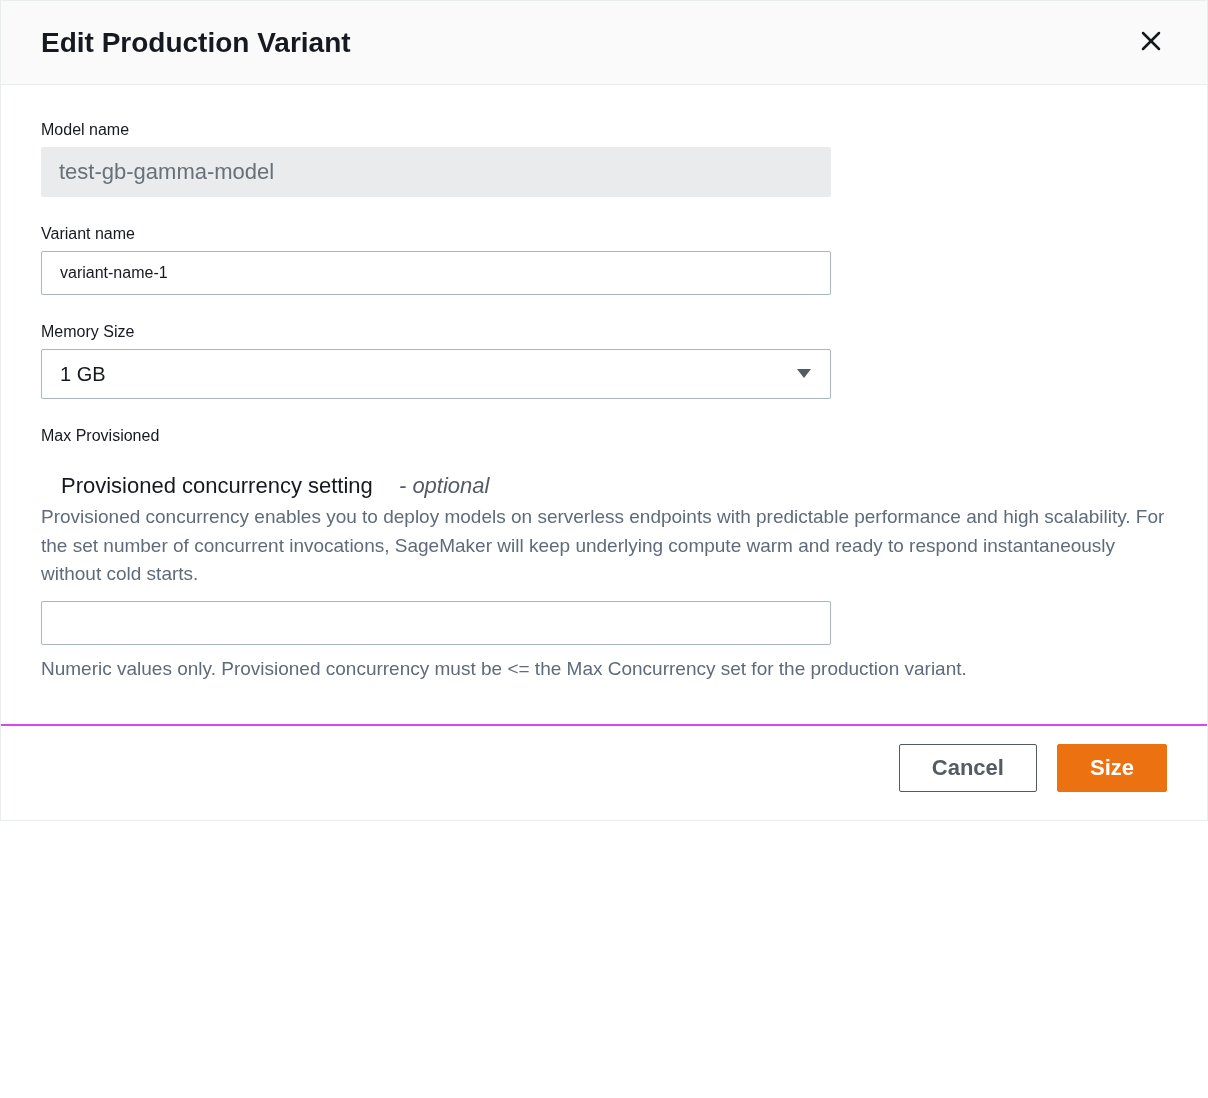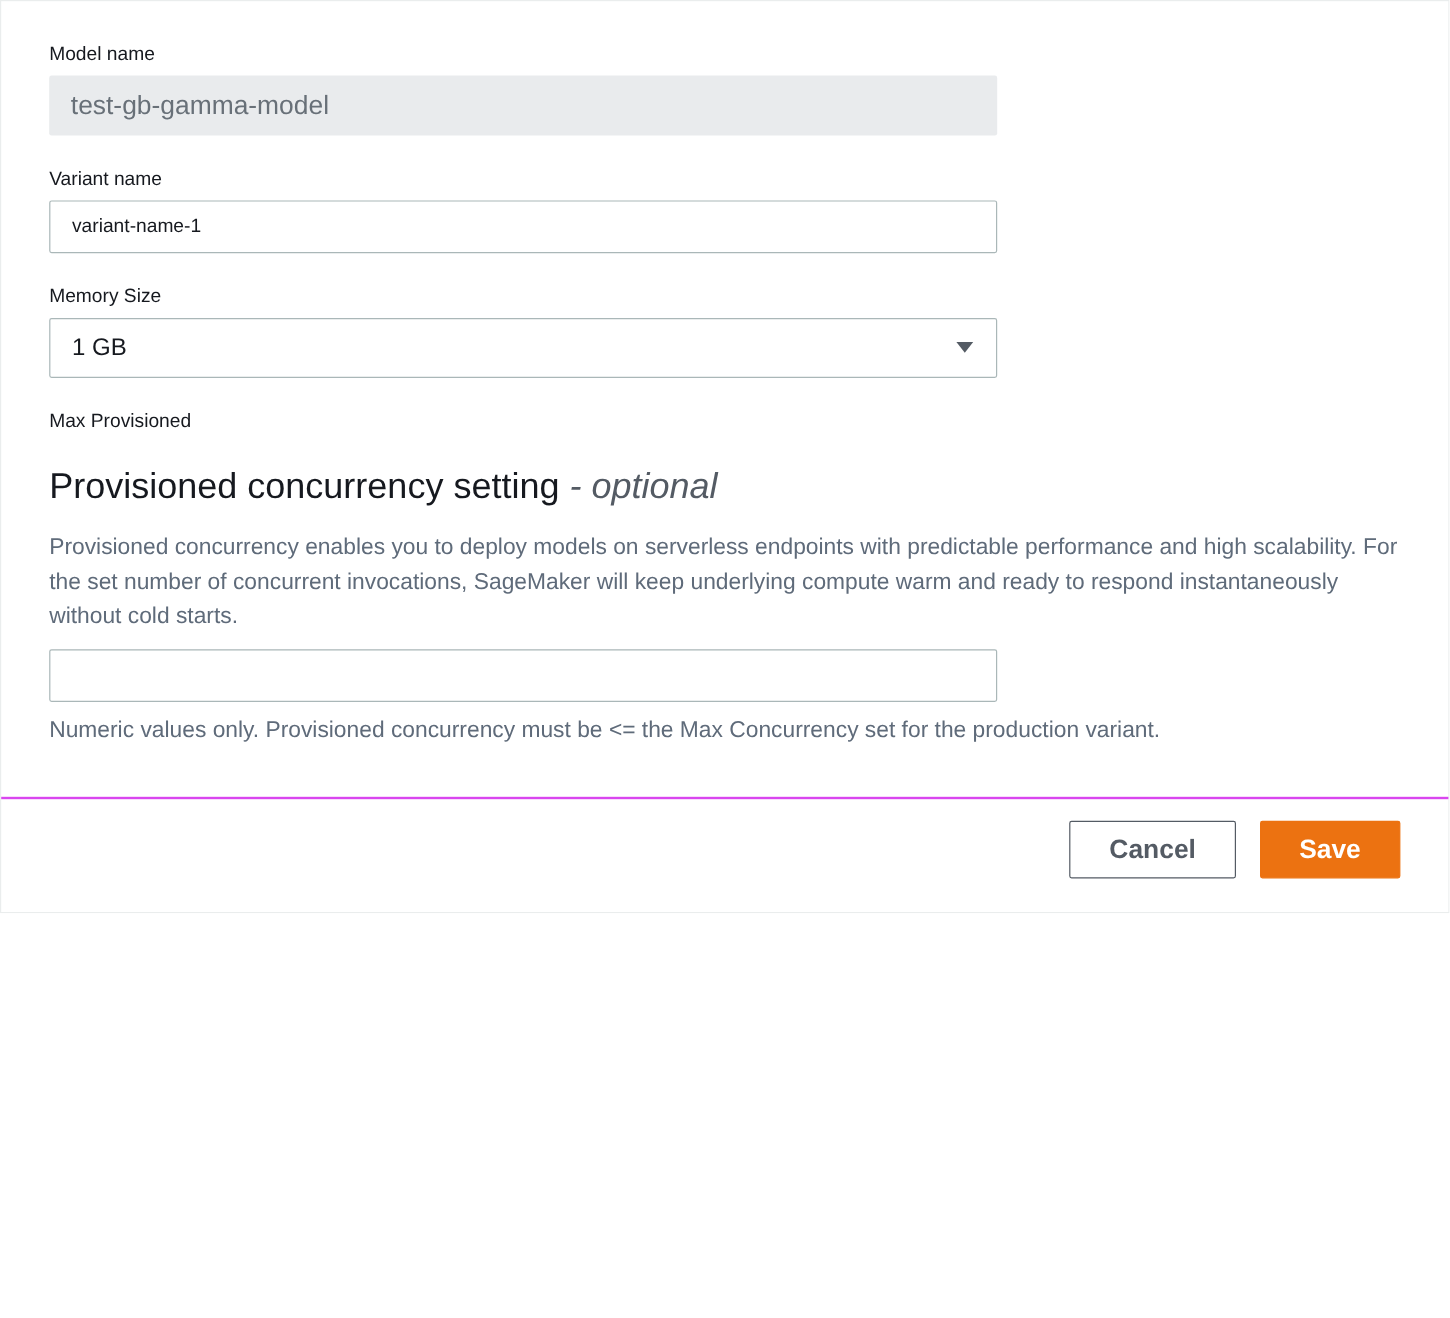--- a/index.html
+++ b/index.html
@@ -54,23 +54,24 @@
       margin-bottom: 0;
     }
     .form-label {
       display: block;
       font-size: 16px;
       font-weight: 400;
       color: #16191f;
       margin-bottom: 8px;
     }
     .form-label-heading {
-      font-size: 30px;
+      font-size: 22px;
       font-weight: 400;
       color: #16191f;
+      margin-left: 20px;
     }
     .form-label-suffix {
       font-style: italic;
       font-weight: 400;
       color: #545b64;
     }
     .readonly-field {
       width: 790px;
       background: #e9ebed;
       padding: 12px 18px;
@@ -110,21 +111,21 @@
       position: absolute;
       right: 18px;
       top: 50%;
       transform: translateY(-50%);
       pointer-events: none;
     }
     .help-text {
       font-size: 19px;
       color: #5f6b7a;
       line-height: 1.5;
-      margin-top: 20px;
+      margin-top: 4px;
     }
     .help-text-below {
       margin-top: 10px;
     }
     .pc-heading-row {
       margin-bottom: 4px;
     }
     .modal-footer {
       display: flex;
       justify-content: flex-end;
@@ -149,20 +150,31 @@
     .btn-primary {
       background: #ec7211;
       color: #ffffff;
       border: 1px solid #ec7211;
     }
   </style>
 </head>
 <body>
 
 <div class="modal">
+  <div class="modal-header">
+    <h1 class="modal-title">Edit Production Variant</h1>
+    <button class="close-btn">
+      <span>
+        <svg viewBox="0 0 24 24" fill="none" stroke="#16191f" stroke-width="2.5" stroke-linecap="round">
+          <line x1="4" y1="4" x2="20" y2="20"></line>
+          <line x1="20" y1="4" x2="4" y2="20"></line>
+        </svg>
+      </span>
+    </button>
+  </div>
 
   <div class="modal-body">
 
     <div class="form-group">
       <label class="form-label">Model name</label>
       <div class="readonly-field">test-gb-gamma-model</div>
     </div>
 
     <div class="form-group">
       <label class="form-label">Variant name</label>
@@ -191,15 +203,15 @@
       </div>
       <div class="help-text">Provisioned concurrency enables you to deploy models on serverless endpoints with predictable performance and high scalability. For the set number of concurrent invocations, SageMaker will keep underlying compute warm and ready to respond instantaneously without cold starts.</div>
       <input type="text" class="text-input" style="margin-top: 12px;" value="">
       <div class="help-text help-text-below">Numeric values only. Provisioned concurrency must be &lt;= the Max Concurrency set for the production variant.</div>
     </div>
 
   </div>
 
   <div class="modal-footer">
     <button class="btn btn-secondary">Cancel</button>
-    <button class="btn btn-primary">Save</button>
+    <button class="btn btn-primary">Size</button>
   </div>
 </div>
 
 </body></html>

